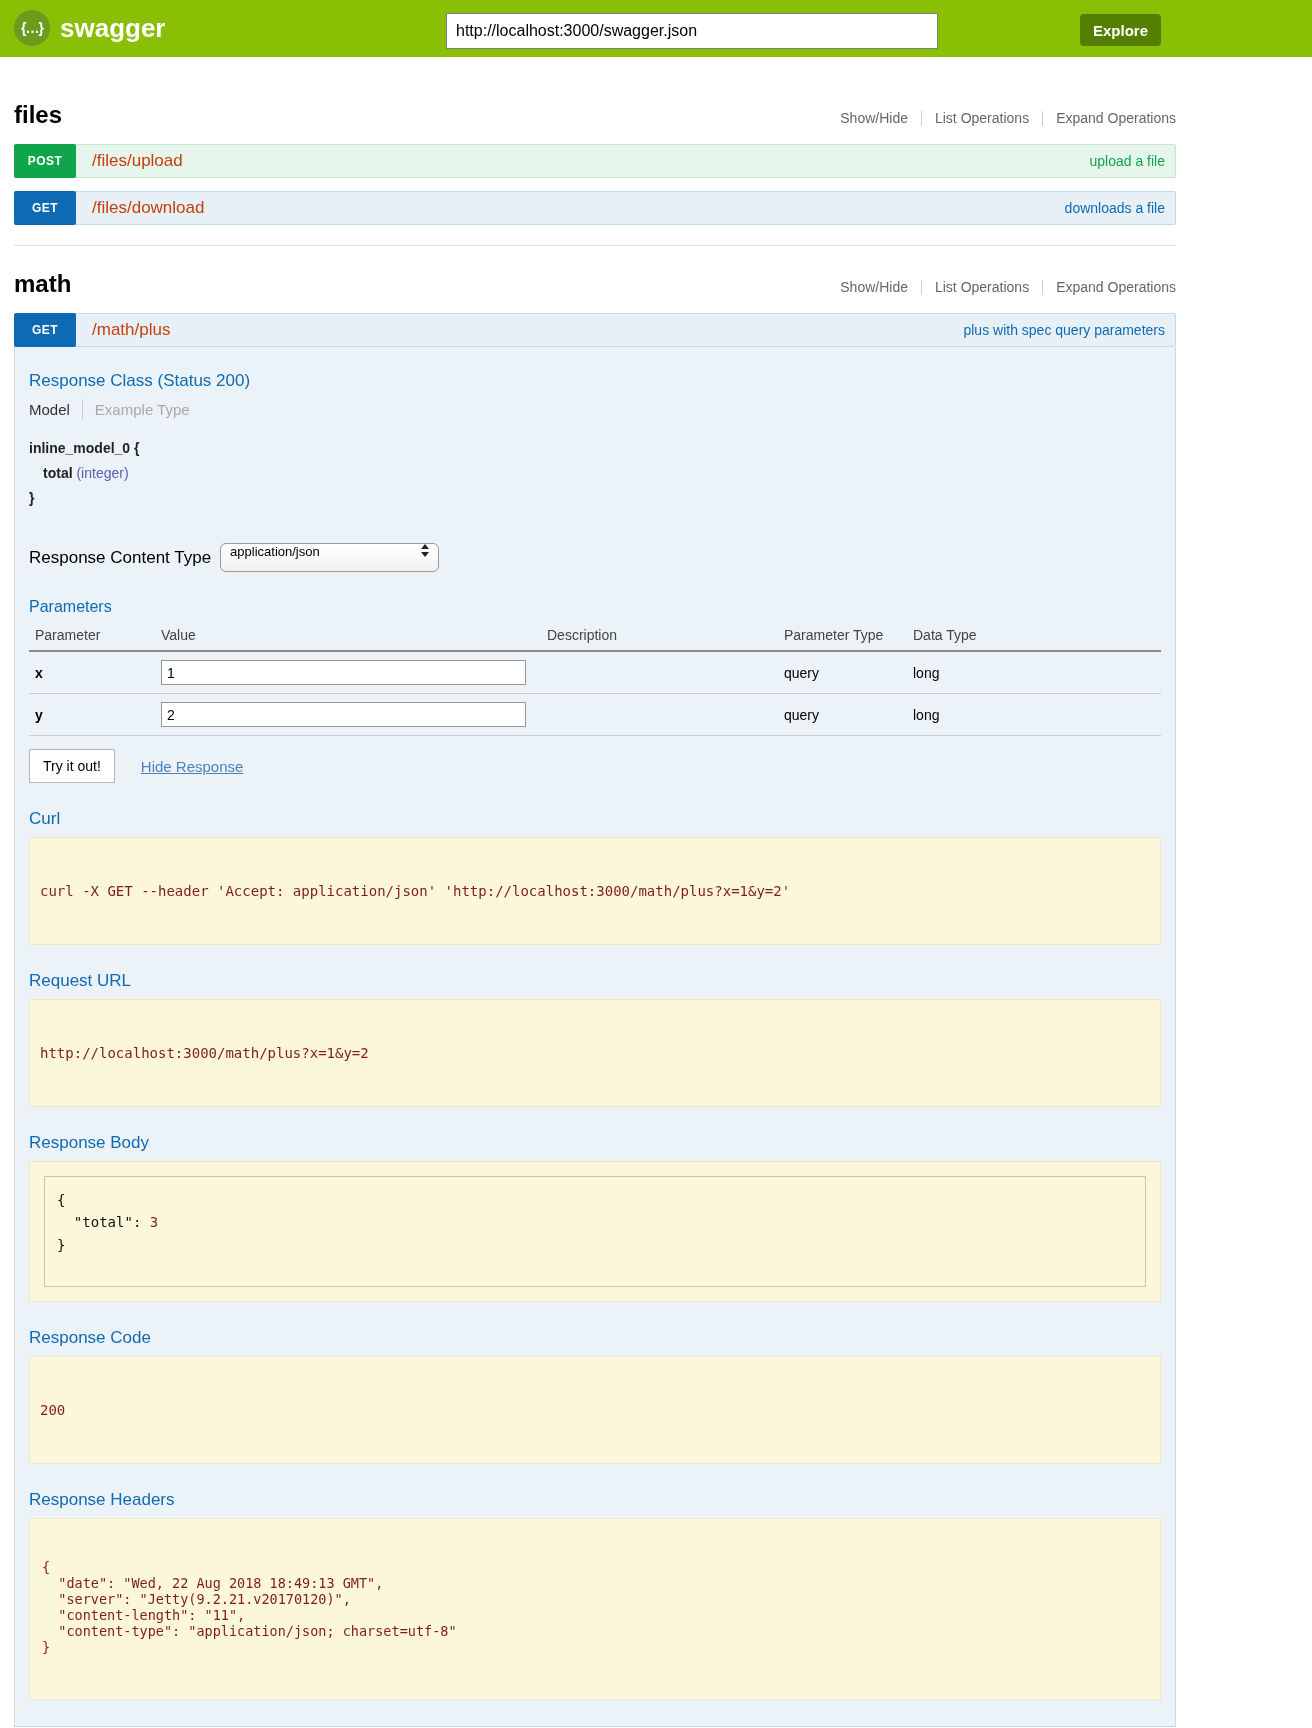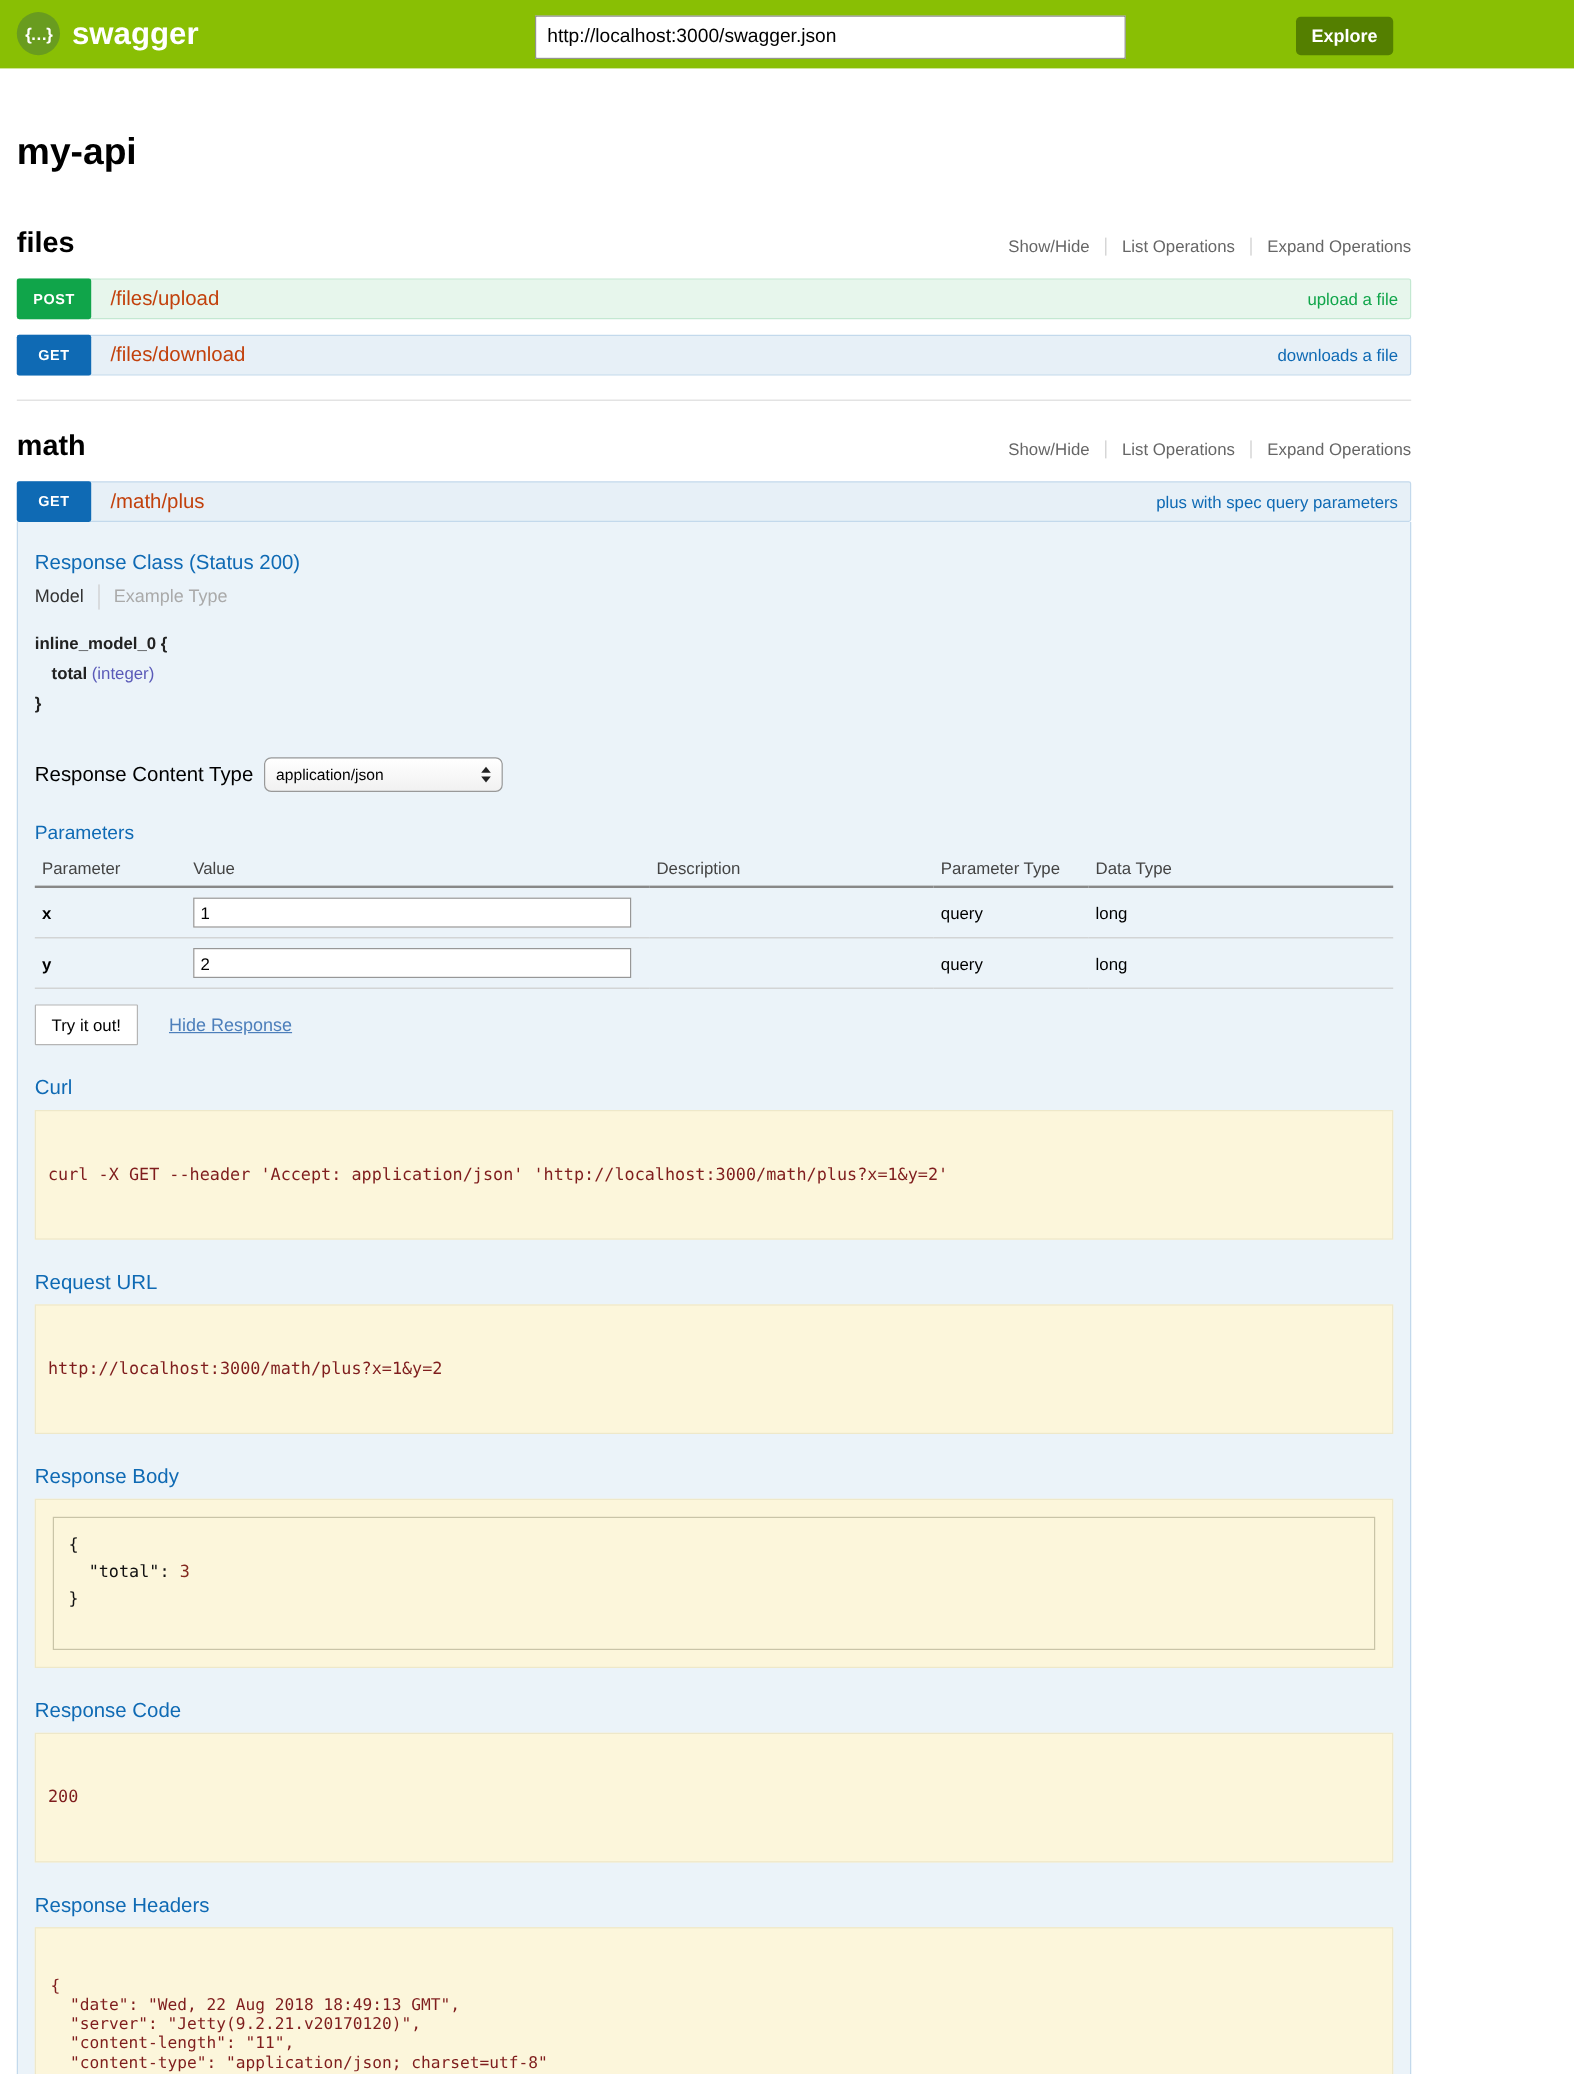--- a/index.html
+++ b/index.html
@@ -57,22 +57,22 @@
   .tab-sep { width:1px; height:21px; background:#ccc; margin:0 12px; }
   .tab-example { color:#aaa; cursor:pointer; }
 
   .model-sig { font-size:14px; color:#333; line-height:25px; margin-bottom:4px; }
   .model-sig .b { font-weight:bold; color:#222; }
   .model-prop { padding-left:14px; }
   .prop-type { color:#5a5ab8; }
 
   .rct-row { display:flex; align-items:center; margin:32px 0 4px; }
   .rct-label { font-size:17px; color:#000; margin-right:9px; }
-  .fake-select { width:199px; height:29px; border:1px solid #999; border-radius:6px;
-                 background:linear-gradient(#fff,#f1f1f1); display:flex; align-items:center;
+  .fake-select { width:219px; height:29px; border:1px solid #999; border-radius:6px;
+                 background:linear-gradient(#fff,#f1f1f1); display:flex; 
                  padding:0 9px; font-size:13px; color:#000; cursor:pointer; }
   .select-arrows { margin-left:auto; display:flex; flex-direction:column; gap:3px; }
   .arr-up   { width:0; height:0; border-left:4px solid transparent; border-right:4px solid transparent; border-bottom:5px solid #222; }
   .arr-down { width:0; height:0; border-left:4px solid transparent; border-right:4px solid transparent; border-top:5px solid #222; }
 
   .params-heading { margin-top:26px; margin-bottom:4px; font-size:16px; }
   table.params { width:100%; border-collapse:collapse; font-size:14px; }
   table.params th { text-align:left; font-weight:normal; color:#444; padding:7px 6px; border-bottom:2px solid #888; }
   table.params td { padding:8px 6px; border-bottom:1px solid #ccc; vertical-align:middle; color:#000; }
   .col-param { width:126px; } .col-value { width:386px; } .col-desc { width:237px; } .col-ptype { width:129px; }
@@ -102,21 +102,20 @@
   <a class="logo">
     <span class="logo-circle">{…}</span>
     <span class="logo-text">swagger</span>
   </a>
   <input class="url-input" value="http://localhost:3000/swagger.json" style="">
   <button class="explore-btn">Explore</button>
 </div>
 
 <div class="wrap">
 
-  <h1 class="api-title">my-api</h1>
 
   <div class="section-head">
     <span class="section-title">files</span>
     <span class="section-controls">
       <a class="ctl">Show/Hide</a>
       <span class="ctl-sep"></span>
       <a class="ctl">List Operations</a>
       <span class="ctl-sep"></span>
       <a class="ctl">Expand Operations</a>
     </span>

